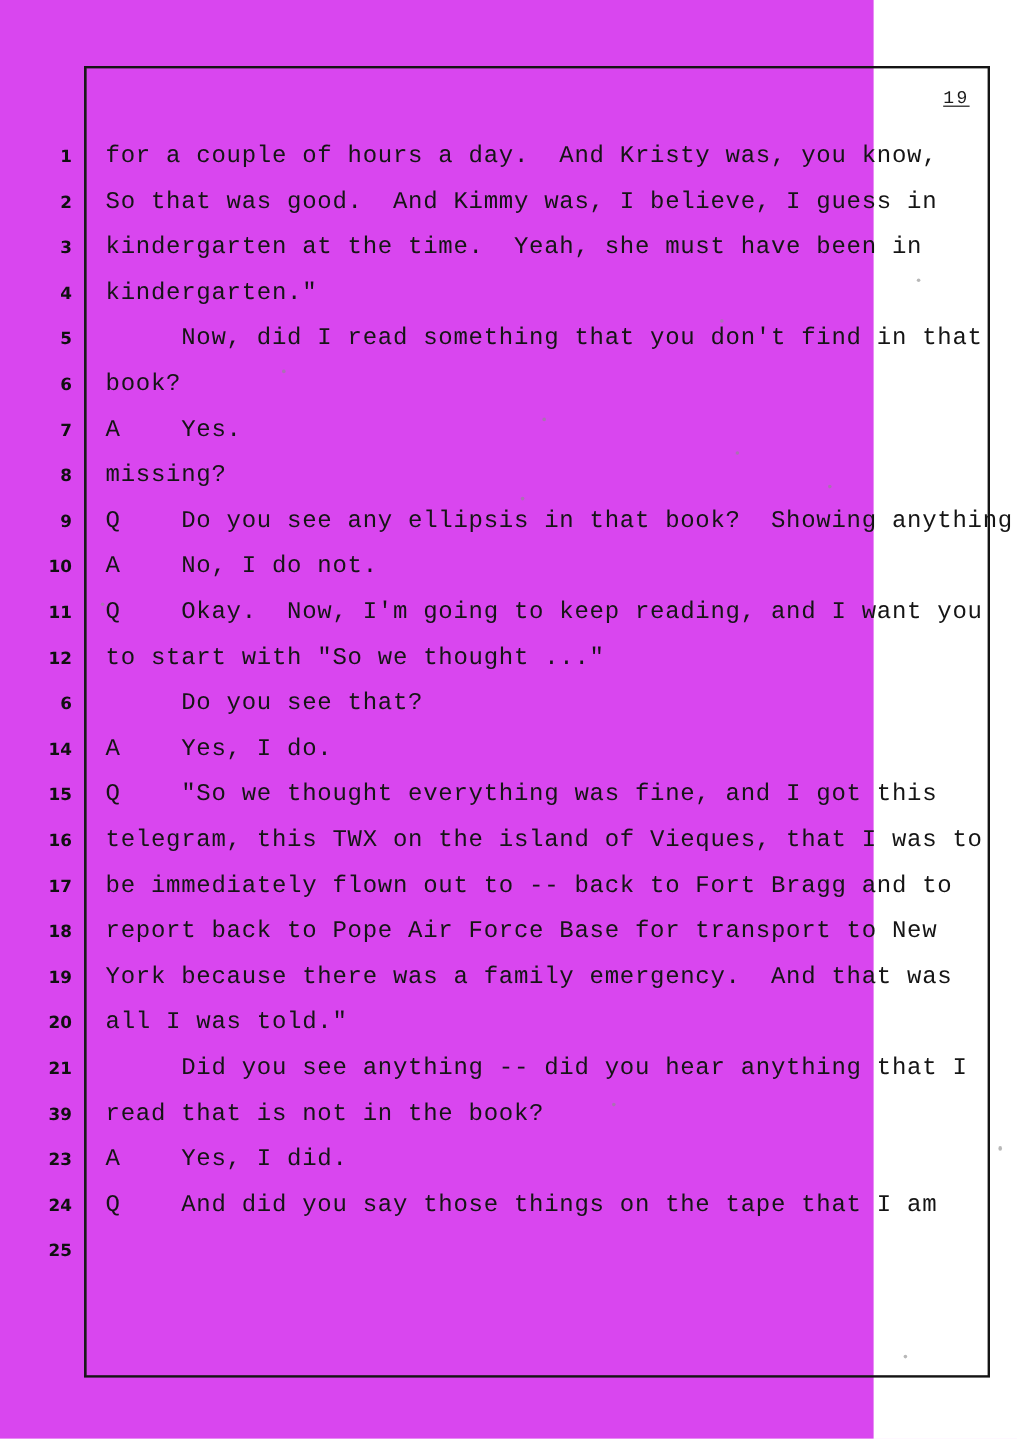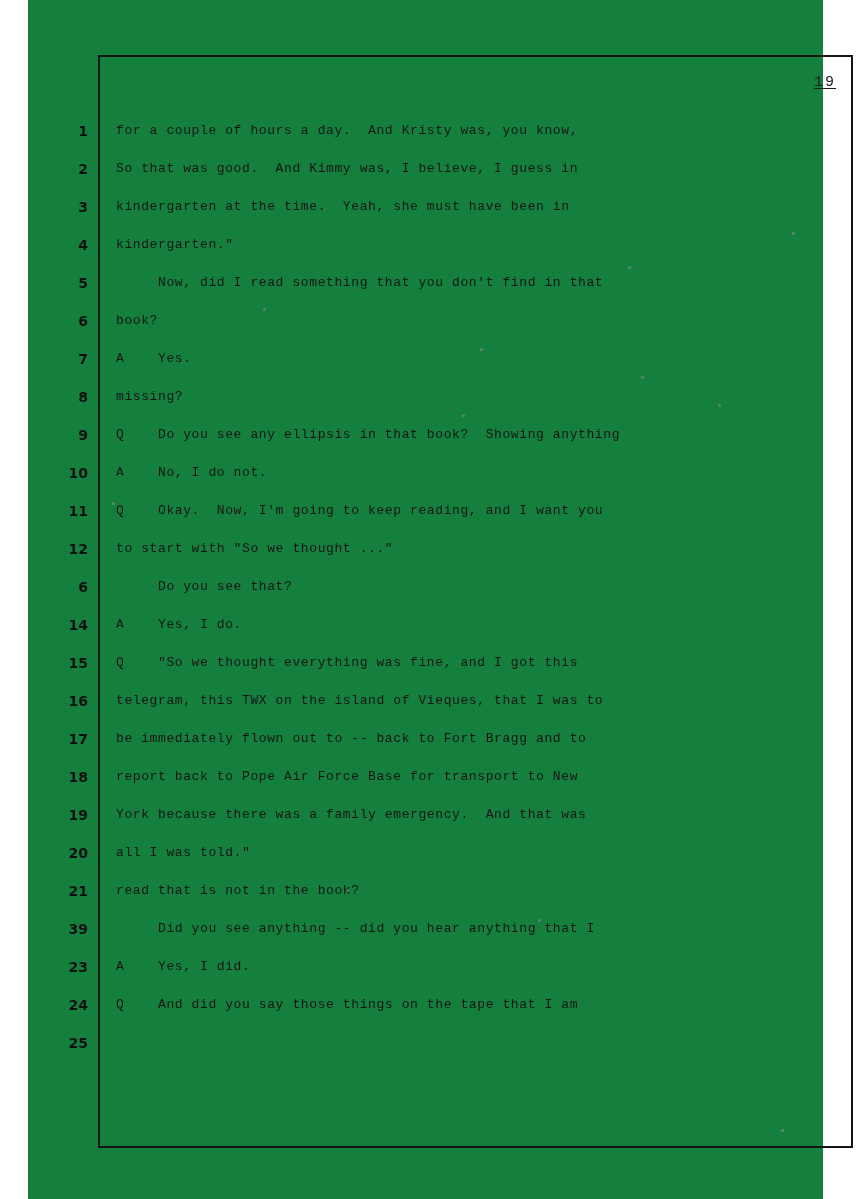--- a/index.html
+++ b/index.html
@@ -14,24 +14,23 @@
     position: relative;
     overflow: hidden;
     font-family: "Liberation Mono", "DejaVu Sans Mono", monospace;
     -webkit-font-smoothing: none;
   }
 
   
   #page-sheet {
     position: absolute;
     left: 0; top: 0;
-    width: 795px;
+    width: 728px;
     height: 1199px;
-    background: #15803d;
-    margin-left: 28px;
+    background: #d946ef;
   }
 
   
   #transcript-box {
     position: absolute;
     left: 70px;
     top: 55px;
     width: 755px;
     height: 1093px;
     border: 2px solid #141414;
@@ -84,21 +83,21 @@
   
   #transcript-body {
     position: absolute;
     left: 88px;
     top: 112px;
     width: 730px;
   }
   .tline {
     height: 38px;
     line-height: 38px;
-    font-size: 13px;
+    font-size: 20px;
     letter-spacing: 0.6px;
     color: #151515;
     white-space: pre;
     font-family: "Liberation Mono", "DejaVu Sans Mono", monospace;
   }
 
   
   .speck {
     position: absolute;
     background: #8d8d8d;
@@ -158,22 +157,22 @@
       <div class="tline">Q    Okay.  Now, I'm going to keep reading, and I want you</div>
       <div class="tline">to start with "So we thought ..."</div>
       <div class="tline">     Do you see that?</div>
       <div class="tline">A    Yes, I do.</div>
       <div class="tline">Q    "So we thought everything was fine, and I got this</div>
       <div class="tline">telegram, this TWX on the island of Vieques, that I was to</div>
       <div class="tline">be immediately flown out to -- back to Fort Bragg and to</div>
       <div class="tline">report back to Pope Air Force Base for transport to New</div>
       <div class="tline">York because there was a family emergency.  And that was</div>
       <div class="tline">all I was told."</div>
+      <div class="tline">     Did you see anything -- did you hear anything that I</div>
       <div class="tline">read that is not in the book?</div>
-      <div class="tline">     Did you see anything -- did you hear anything that I</div>
       <div class="tline">A    Yes, I did.</div>
       <div class="tline">Q    And did you say those things on the tape that I am</div>
     </div>
 
   <span class="speck" style="left:764px;top:232px;width:3px;height:3px;"></span>
   <span class="speck" style="left:600px;top:266px;width:3px;height:3px;"></span>
   <span class="speck" style="left:452px;top:348px;width:3px;height:3px;"></span>
   <span class="speck" style="left:613px;top:376px;width:3px;height:3px;"></span>
   <span class="speck" style="left:690px;top:404px;width:3px;height:3px;"></span>
   <span class="speck" style="left:434px;top:414px;width:3px;height:3px;"></span>

